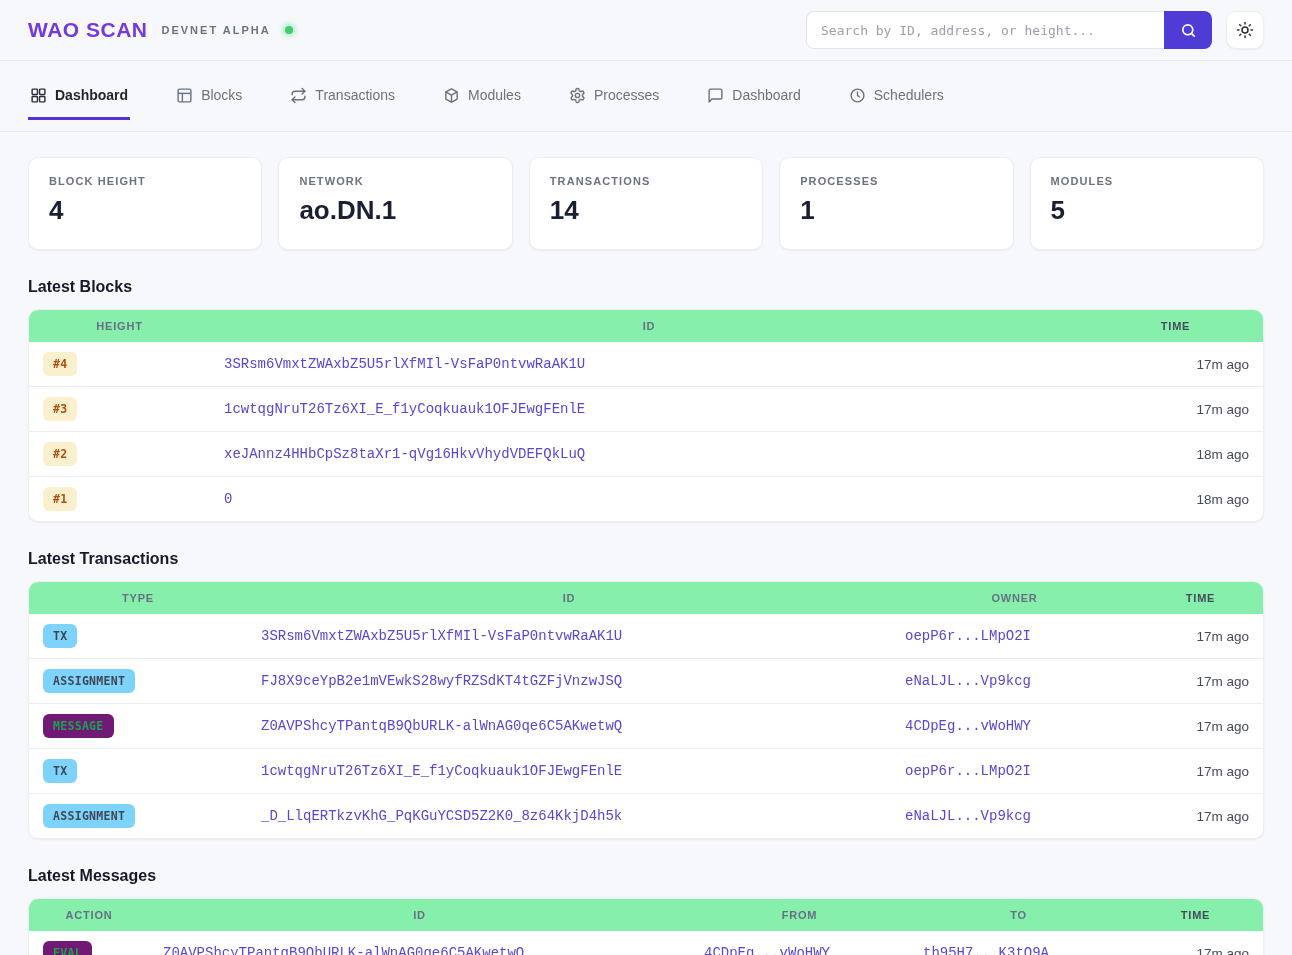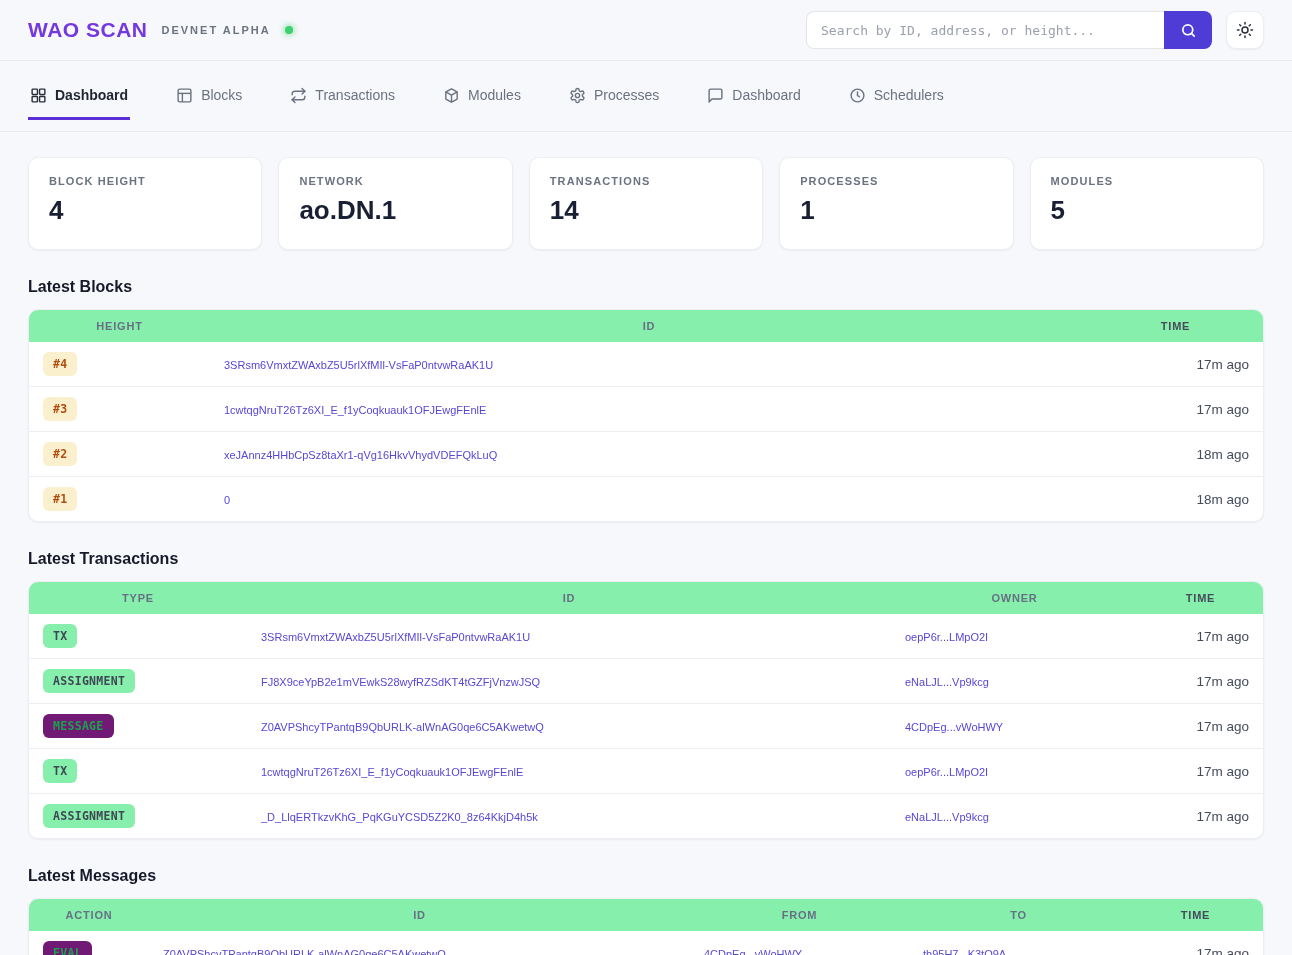--- a/index.html
+++ b/index.html
@@ -56,26 +56,26 @@
   .section-title { font-size:16px; font-weight:700; color:#16192a; margin:28px 0 13px; }
   .table-card { background:#fff; border:1px solid #eceef2; border-radius:10px; overflow:hidden;
     box-shadow:0 1px 2px rgba(16,24,40,.05); }
   table { width:100%; border-collapse:collapse; }
   thead th { background:#86efac; text-align:center; font-size:11px; font-weight:700;
     letter-spacing:.8px; color:#667085; padding:10px 14px; }
   tbody td { padding:10px 14px; border-top:1px solid #edeef2; font-size:13px; }
   tbody tr:first-child td { border-top:none; }
   td.time, th.time { color:#454b5a; }
   td.time { font-size:13.5px;text-align:right; }
-  a.hash { color:#5747d6; text-decoration:none; font-family:Liberation Sans, sans-serif;
-    font-size:11px; cursor:pointer; }
+  a.hash { color:#5747d6; text-decoration:none; font-family:Liberation Mono, monospace;
+    font-size:14px; cursor:pointer; }
   .badge { display:inline-block; font-family:"DejaVu Sans Mono","Liberation Mono",monospace;
     font-size:11.5px; font-weight:700; padding:5px 10px; border-radius:6px; letter-spacing:.3px; }
   .badge-amber { background:#fbf0cd; color:#b04e10; }
-  .badge-gray  { background:#86efac; color:#3f4654; }
+  .badge-gray  { background:#7dd3fc; color:#3f4654; }
   .badge-green { background:#701a75; color:#17a34a; }
 </style>
 </head>
 <body>
 
 <header class="topbar">
   <div class="brand">
     <span class="logo">WAO SCAN</span>
     <span class="net-badge">DEVNET ALPHA</span>
     <span class="status-dot"></span>

